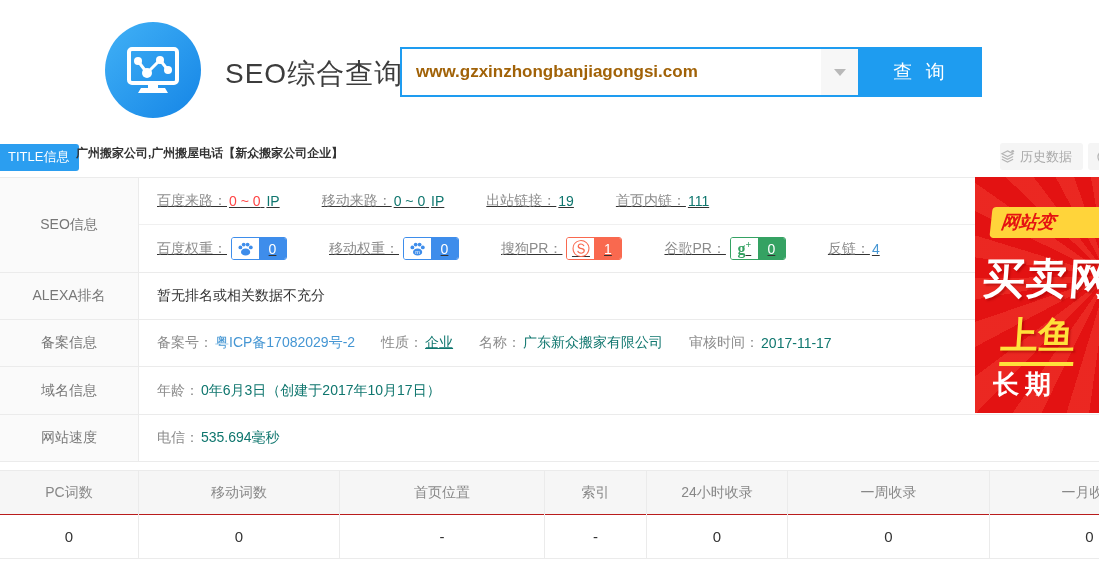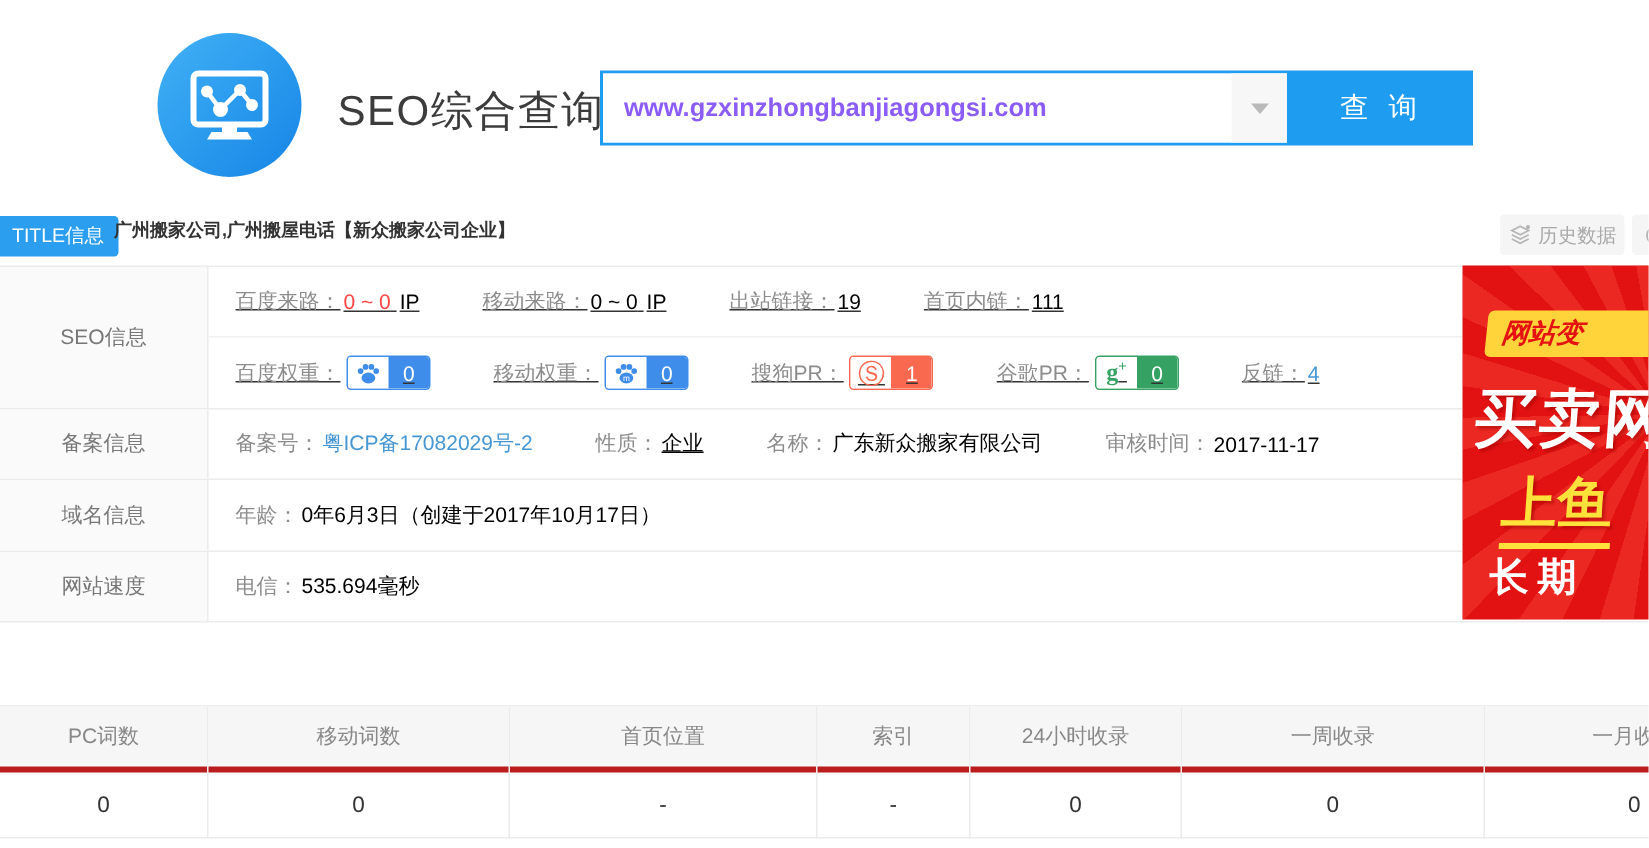--- a/index.html
+++ b/index.html
@@ -8,56 +8,56 @@
   .page { position:relative; width:1099px; height:565px; background:#fff; }
 
   
   .logo { position:absolute; left:105px; top:22px; width:96px; height:96px; border-radius:50%;
           background:linear-gradient(135deg,#41b1f6 0%,#1585e6 100%);
           display:flex; align-items:center; justify-content:center; }
   .app-title { position:absolute; left:225px; top:55px; font-size:28px; color:#3c3c3c; letter-spacing:1px; }
   .searchbox { position:absolute; left:400px; top:47px; width:582px; height:50px; display:flex; }
   .search-input-wrap { position:relative; width:460px; height:50px; border:2px solid #1e9cf0; background:#fff; }
   .search-input { width:100%; height:100%; border:none; outline:none; padding:0 48px 0 14px;
-                  font-size:17px; font-weight:bold; color:#8b5cf6;
+                  font-size:17px; font-weight:bold; color:#a16207;
                   font-family:"Liberation Sans","DejaVu Sans",sans-serif; }
   .dd-zone { position:absolute; right:0; top:0; width:37px; height:46px; background:#f7f7f7;
              display:flex; align-items:center; justify-content:center; cursor:pointer; }
   .caret { width:0; height:0; border-left:6px solid transparent; border-right:6px solid transparent;
            border-top:7px solid #b9b9b9; }
   .search-btn { width:122px; height:50px; background:#1e9cf0; color:#fff; border:none; font-size:19px;
                 letter-spacing:4px; cursor:pointer; font-family:inherit; }
 
   
   .title-bar { position:absolute; left:0; top:143px; width:1099px; height:30px;text-decoration:underline; }
   .title-badge { position:absolute; left:0; top:1px; background:#2b9ef0; color:#fff; font-size:13px;
                  padding:4px 10px 5px 8px; border-radius:0 3px 3px 0; }
   .page-title { position:absolute; left:76px; top:2px; font-size:12px; font-weight:bold; color:#333; }
   .hist-btn { position:absolute; left:1000px; top:0; width:83px; height:27px; background:#f5f5f5;
-              border-radius:3px; display:flex; align-items:center; justify-content:center; gap:5px;
+              border-radius:3px; display:flex; align-items:center; justify-content:flex-start; gap:5px;
               color:#a9a9a9; font-size:13px; cursor:pointer; }
   .hist-btn2 { position:absolute; left:1088px; top:0; width:60px; height:27px; background:#f5f5f5;
                border-radius:3px; display:flex; align-items:center; padding-left:8px; cursor:pointer; }
 
   
   .info-table { position:absolute; left:0; top:177px; width:1099px; border-top:1px solid #ebebeb; }
   .irow { display:flex; border-bottom:1px solid #ebebeb; }
   .ilabel { width:139px; background:#fafafa; border-right:1px solid #ebebeb;
             display:flex; align-items:center; justify-content:center; color:#777; font-size:14px; }
   .icontent { flex:1; display:flex; align-items:center; padding-left:18px; font-size:14px; color:#333; }
   .icontent.col { flex-direction:column; align-items:stretch; padding-left:0;text-decoration:underline; }
   .subrow { height:47px; display:flex; align-items:center; padding-left:18px; gap:42px; }
   .subrow.first { border-bottom:1px solid #f0f0f0; }
   .stat { display:flex; align-items:center; white-space:nowrap; }
   .lab { color:#8c8c8c; }
-  .val { color:#000000; margin-left:2px; }
+  .val { color:#0f766e; margin-left:2px; }
   .val.red { color:#ff4444; }
   .val.blue { color:#4596d3; }
   .val.underline { text-decoration:underline; }
-  .gap42 { gap:42px; }
+  .gap42 { gap:26px; }
   .wbadge { display:inline-flex; height:23px; border-radius:3px; overflow:hidden; margin-left:4px; }
   .wbadge .ic { width:27px; background:#fff; display:flex; align-items:center; justify-content:center; }
   .wbadge .wval { width:27px; color:#fff; display:flex; align-items:center; justify-content:center; font-size:14px; }
   .wb-blue { border:1px solid #3e8deb; } .wb-blue .wval { background:#3e8deb; }
   .wb-red { border:1px solid #f9694f; } .wb-red .wval { background:#f9694f; }
   .wb-green { border:1px solid #35a263; } .wb-green .wval { background:#35a263; }
   .sogou-glyph { color:#f9694f; font-size:18px; line-height:1; }
   .gplus-glyph { color:#35a263; font-size:16px; font-weight:bold; font-family:"Liberation Serif",serif; }
   .gplus-glyph sup { font-size:10px; }
 
@@ -75,21 +75,21 @@
   .ad-mid { position:absolute; left:26px; top:134px; font-size:37px; font-weight:bold; color:#ffe13b;
             transform:skewX(-4deg); border-bottom:4px solid #ffe13b; padding-bottom:1px;
             text-shadow:2px 2px 2px rgba(150,0,0,.45); white-space:nowrap; }
   .ad-bottom { position:absolute; left:18px; top:190px; font-size:26px; font-weight:bold; color:#fff;
                letter-spacing:6px; white-space:nowrap; }
 
   
   .btable { position:absolute; left:0; top:470px; width:1190px; display:flex;
             border-top:1px solid #ebebeb; border-bottom:1px solid #ebebeb; }
   .bcol { border-right:1px solid #ebebeb; }
-  .bhead { height:44px; background:#f6f6f6; border-bottom:4px solid #b91c1c;
+  .bhead { height:44px; background:#f6f6f6; border-bottom:1px solid #b91c1c;
            display:flex; align-items:center; justify-content:center; color:#888; font-size:14px; }
   .bval { height:43px; display:flex; align-items:center; justify-content:center; color:#333; font-size:15px; }
 </style>
 </head>
 <body>
 
 <div class="page">
 
   <div class="logo">
     <svg width="96" height="96" viewBox="0 0 96 96">
@@ -208,20 +208,24 @@
             </span>
           </span>
           <span class="stat">
             <span class="lab">反链：</span>
             <span class="val blue">4</span>
           </span>
         </div>
       </div>
     </div>
 
+    <div class="irow" style="height:47px">
+      <div class="ilabel">ALEXA排名</div>
+      <div class="icontent">暂无排名或相关数据不充分</div>
+    </div>
 
     <div class="irow" style="height:47px">
       <div class="ilabel">备案信息</div>
       <div class="icontent gap42">
         <span class="stat">
           <span class="lab">备案号：</span>
           <span class="val blue">粤ICP备17082029号-2</span>
         </span>
         <span class="stat">
           <span class="lab">性质：</span>

